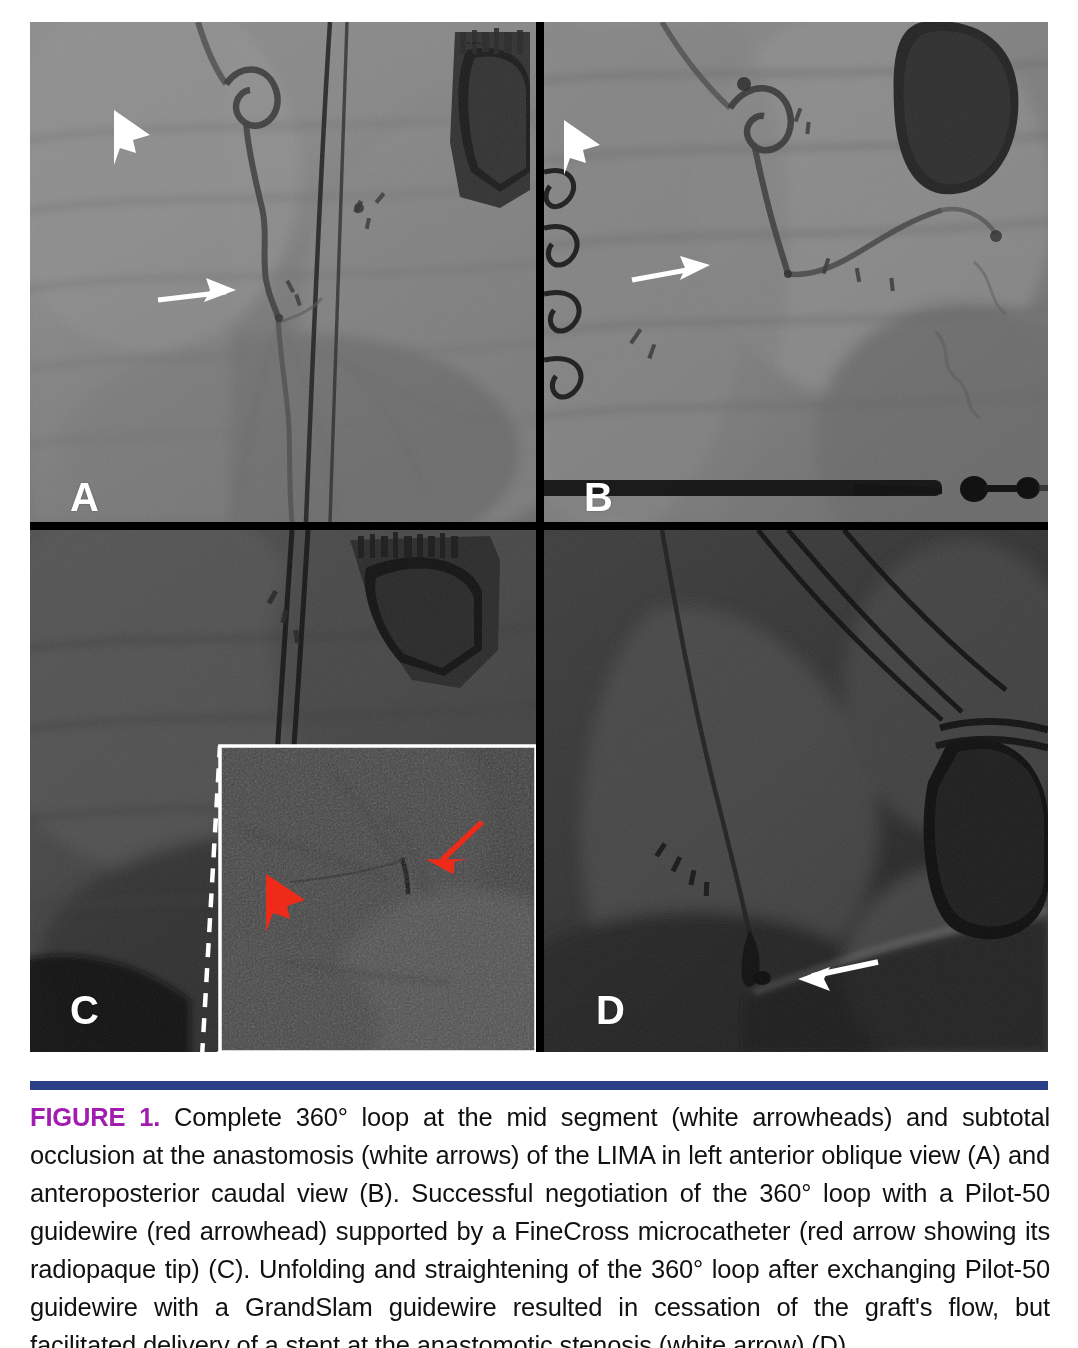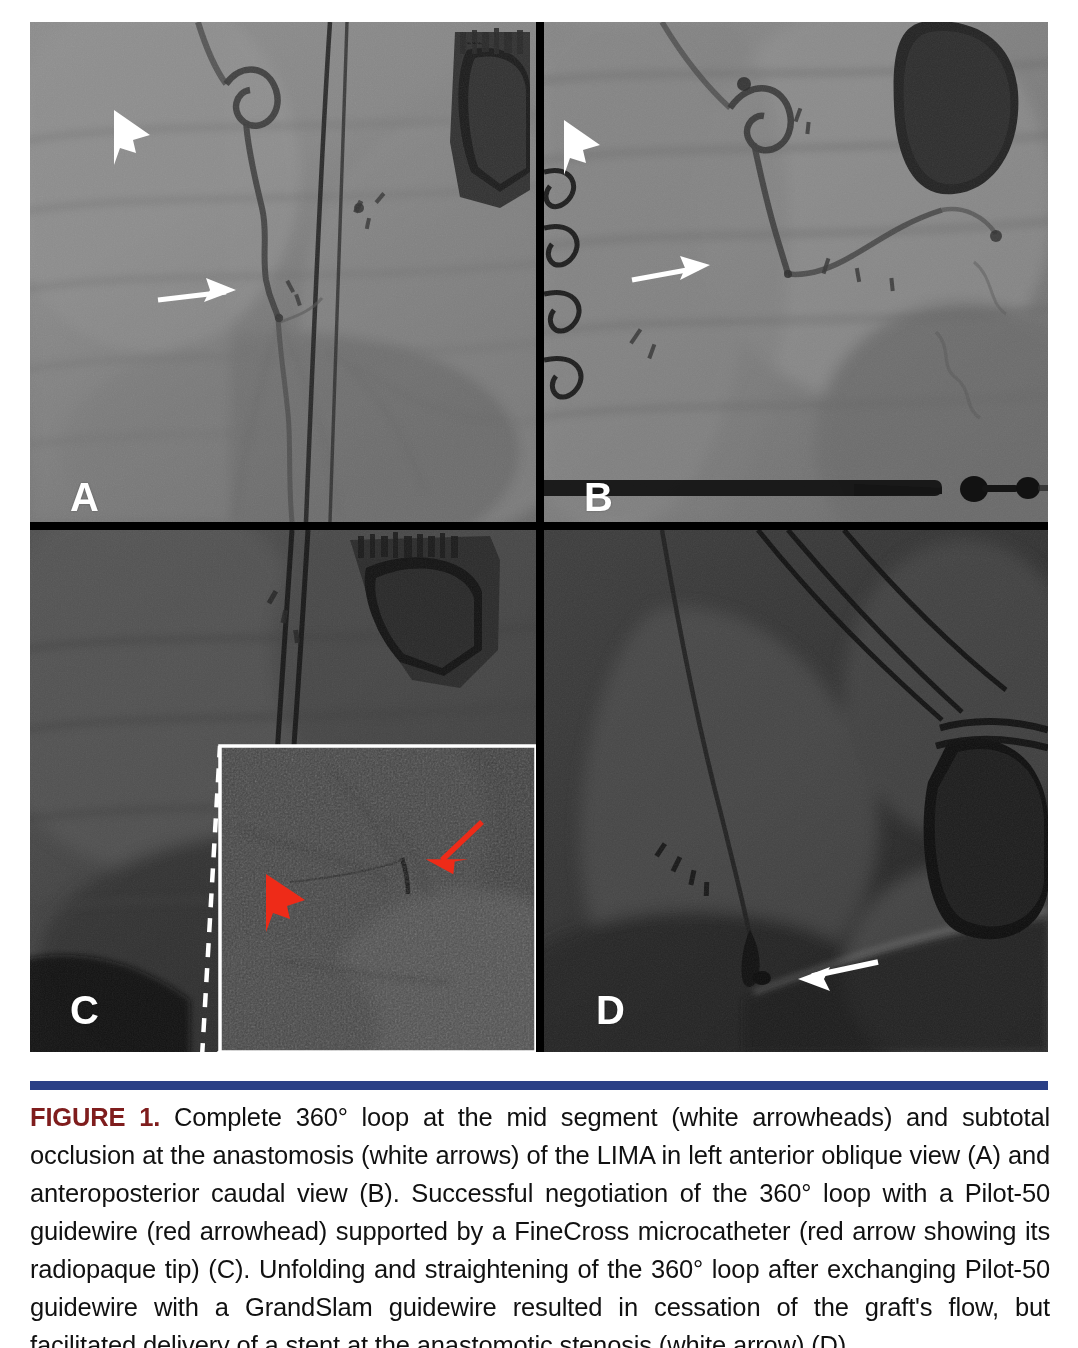--- a/index.html
+++ b/index.html
@@ -78,21 +78,21 @@
     width: 1020px;
     font-family: "Liberation Sans", sans-serif;
     font-size: 25.5px;
     line-height: 38px;
     color: #111111;
     text-align: justify;
     text-justify: inter-word;
     letter-spacing: -0.15px;
   }
   .caption .fig-no {
-    color: #7f1d1d;
+    color: #a21caf;
     font-weight: 700;
   }
   .caption .body-text { color: #111111; }
 </style>
 </head>
 <body>
 
 <div class="figure-wrap">
 
   <div class="panel-grid">

